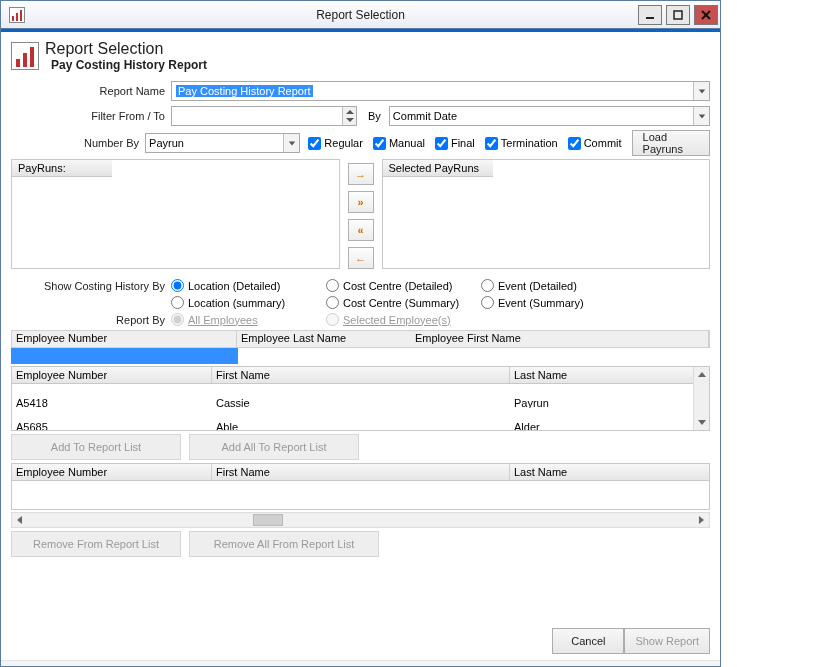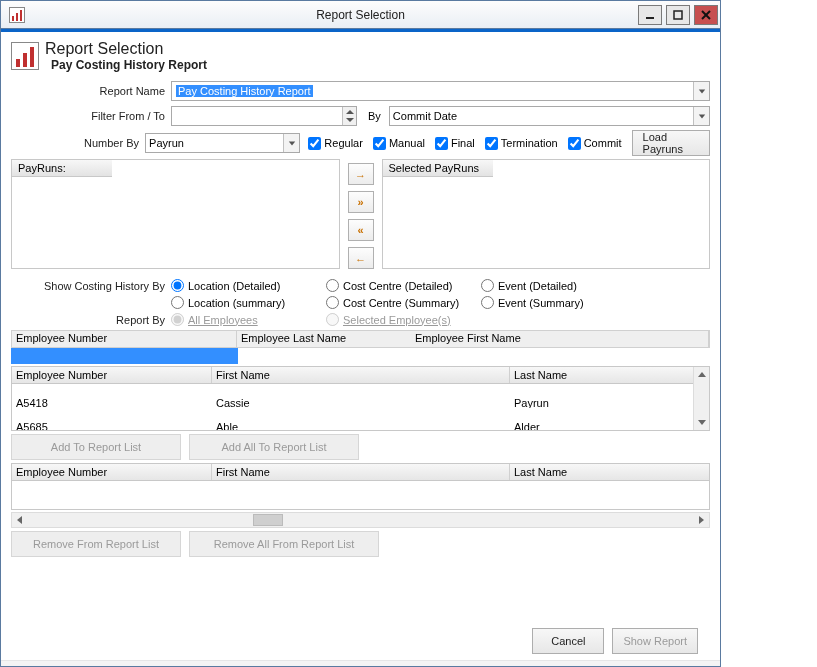--- a/index.html
+++ b/index.html
@@ -55,21 +55,21 @@
   .gbody{ height:46px; overflow:hidden; position:relative;}
   .grow{ display:flex; }
   .grow div{ padding:12px 4px; height:15px; line-height:15px; overflow:hidden;text-decoration:underline;}
   .vscroll{ position:absolute; right:0; top:0; bottom:0; width:16px; background:#f0f0f0; border-left:1px solid #dcdcdc; display:flex; flex-direction:column; justify-content:space-between; align-items:center;}
   .vscroll .sbtn{ width:100%; height:16px; display:flex; align-items:center; justify-content:center; background:#f0f0f0;}
   .hscroll{ height:16px; background:#f0f0f0; border:1px solid #dcdcdc; display:flex; align-items:center; margin-top:2px;}
   .hscroll .sbtn{ width:16px; height:100%; display:flex; align-items:center; justify-content:center;}
   .hscroll .thumb{ width:30px; height:12px; background:#cfcfcf; border:1px solid #bbb; margin-left:225px;}
   .toolbar-btns{ display:flex; gap:8px; margin-top:3px; margin-bottom:3px;}
   .toolbar-btns .btn{ border:1px solid #d6d6d6; background:#eee; min-width:170px;}
-  .footer{ position:absolute; bottom:12px; right:22px; display:flex; gap:8px;}
+  .footer{ position:absolute; bottom:12px; right:10px; display:flex; }
   .footer-strip{ position:absolute; left:0; right:0; bottom:0; height:6px; background:#f4f4f4; border-top:1px solid #e6e6e6;}
   .c1{ width:200px;} .c2{ width:298px;} .c3{ flex:1;}
 </style>
 </head>
 <body>
 
 <div class="window">
   <div class="titlebar">
     <div class="ticon">
         <span style="height:5px"></span>

